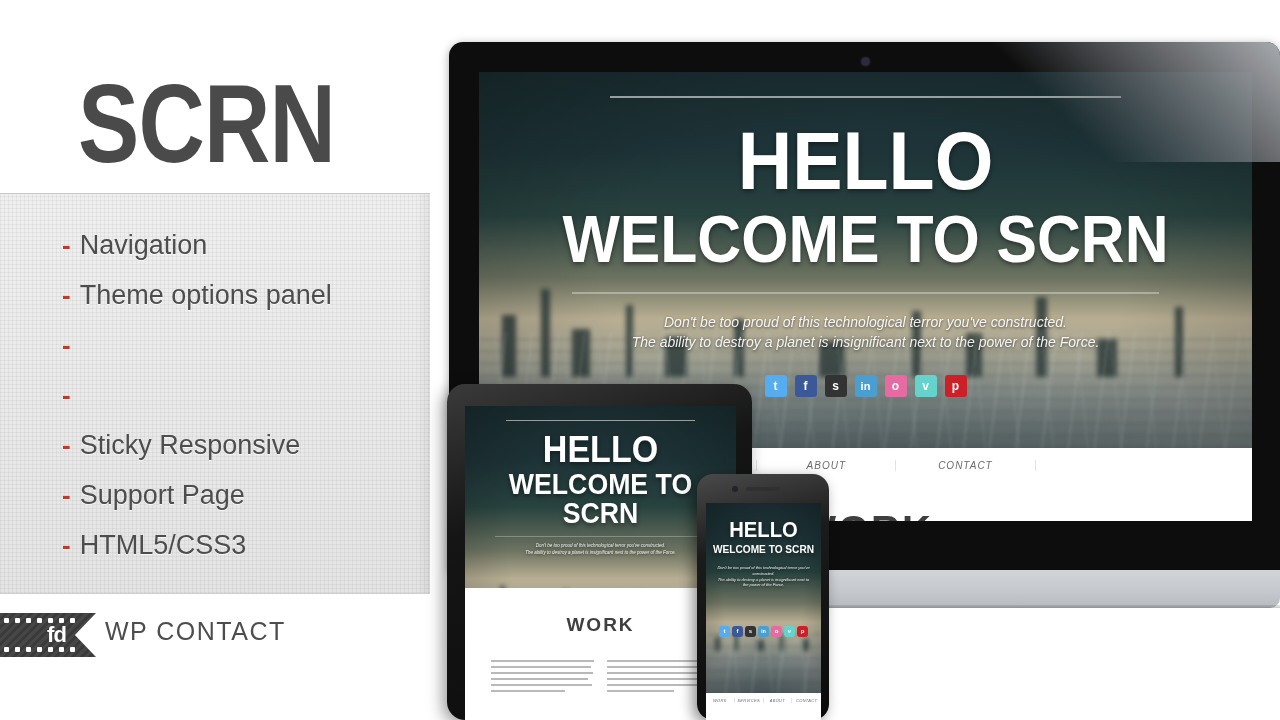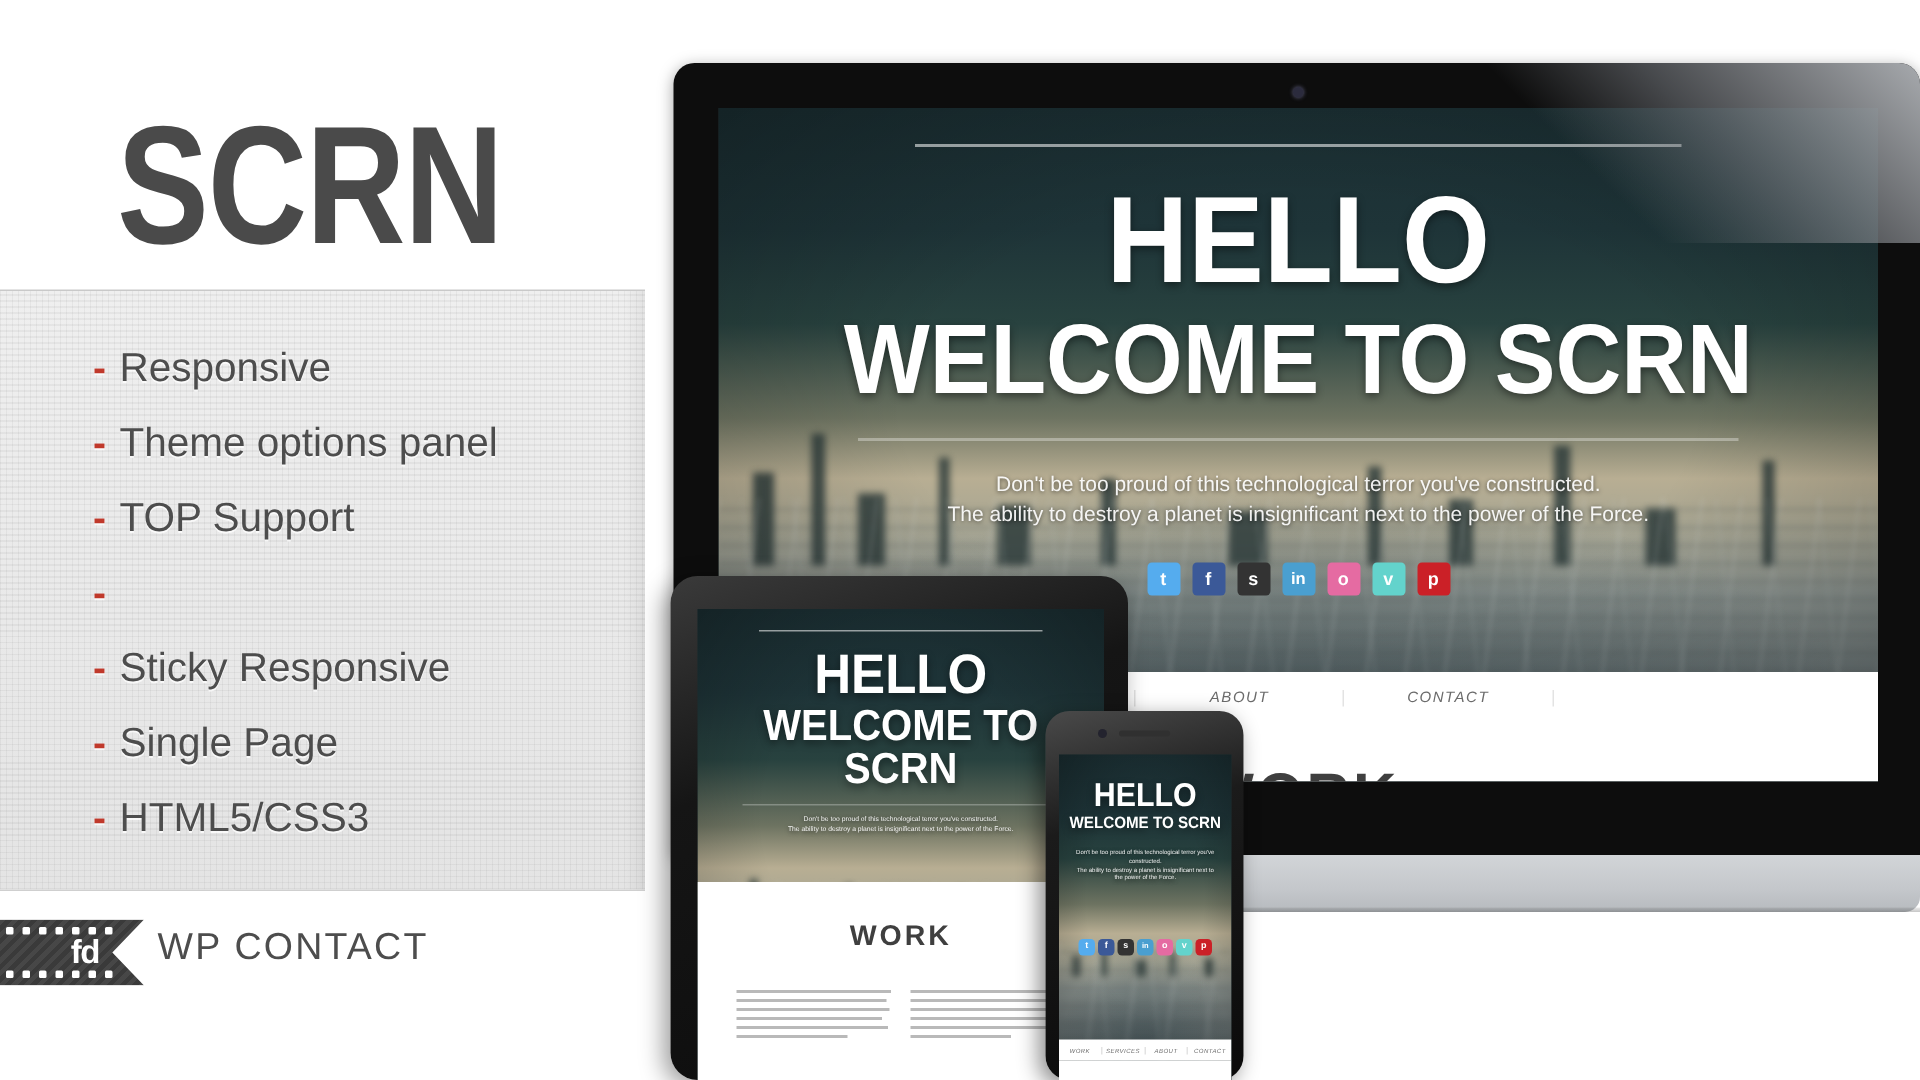--- a/index.html
+++ b/index.html
@@ -129,21 +129,21 @@
     background:radial-gradient(ellipse 85% 80% at 50% 45%, rgba(0,0,0,0) 40%, rgba(0,0,0,.38) 100%); }
 
   .hero { position:absolute; left:0; right:0; top:0; text-align:center; color:#fff; }
   .hero-rule { height:2px; background:rgba(255,255,255,.55); margin:0 auto; }
   .hero-h1, .hero-h2 {
     font-family:"Liberation Sans Narrow","Liberation Sans",sans-serif;
     font-weight:bold; letter-spacing:0px; line-height:1;
     text-shadow:0 2px 6px rgba(0,0,0,.45);
     transform:scaleX(0.92);
   }
-  .hero-tag { color:rgba(255,255,255,.92);
+  .hero-tag { font-style:italic; color:rgba(255,255,255,.92);
     text-shadow:0 1px 3px rgba(0,0,0,.6); line-height:1.45; }
 
   .social { display:flex; justify-content:center; }
   .social span { display:block; border-radius:3px; position:relative;
     color:#fff; font-weight:bold; text-align:center; }
 
   .navbar { position:absolute; left:0; right:0; background:#ffffff;
     display:flex; align-items:center;font-style:italic; }
   .navbar b { font-weight:normal; color:#6b6b6b; display:flex;
     align-items:center; justify-content:center;
@@ -178,40 +178,39 @@
 <body>
 
 <div class="stage">
 
   <div class="brand-title">SCRN</div>
 
   <div class="feature-panel">
     <div class="feature-list">
       <div class="feature-item">
         <span class="feature-dash">-</span>
-        <span>Responsive</span>
+        <span>Navigation</span>
       </div>
       <div class="feature-item">
         <span class="feature-dash">-</span>
         <span>Theme options panel</span>
       </div>
       <div class="feature-item">
         <span class="feature-dash">-</span>
-        <span>TOP Support</span>
       </div>
       <div class="feature-item">
         <span class="feature-dash">-</span>
       </div>
       <div class="feature-item">
         <span class="feature-dash">-</span>
         <span>Sticky Responsive</span>
       </div>
       <div class="feature-item">
         <span class="feature-dash">-</span>
-        <span>Single Page</span>
+        <span>Support Page</span>
       </div>
       <div class="feature-item">
         <span class="feature-dash">-</span>
         <span>HTML5/CSS3</span>
       </div>
     </div>
   </div>
 
   <div class="footer-bar"></div>
   <div class="fd-logo">

